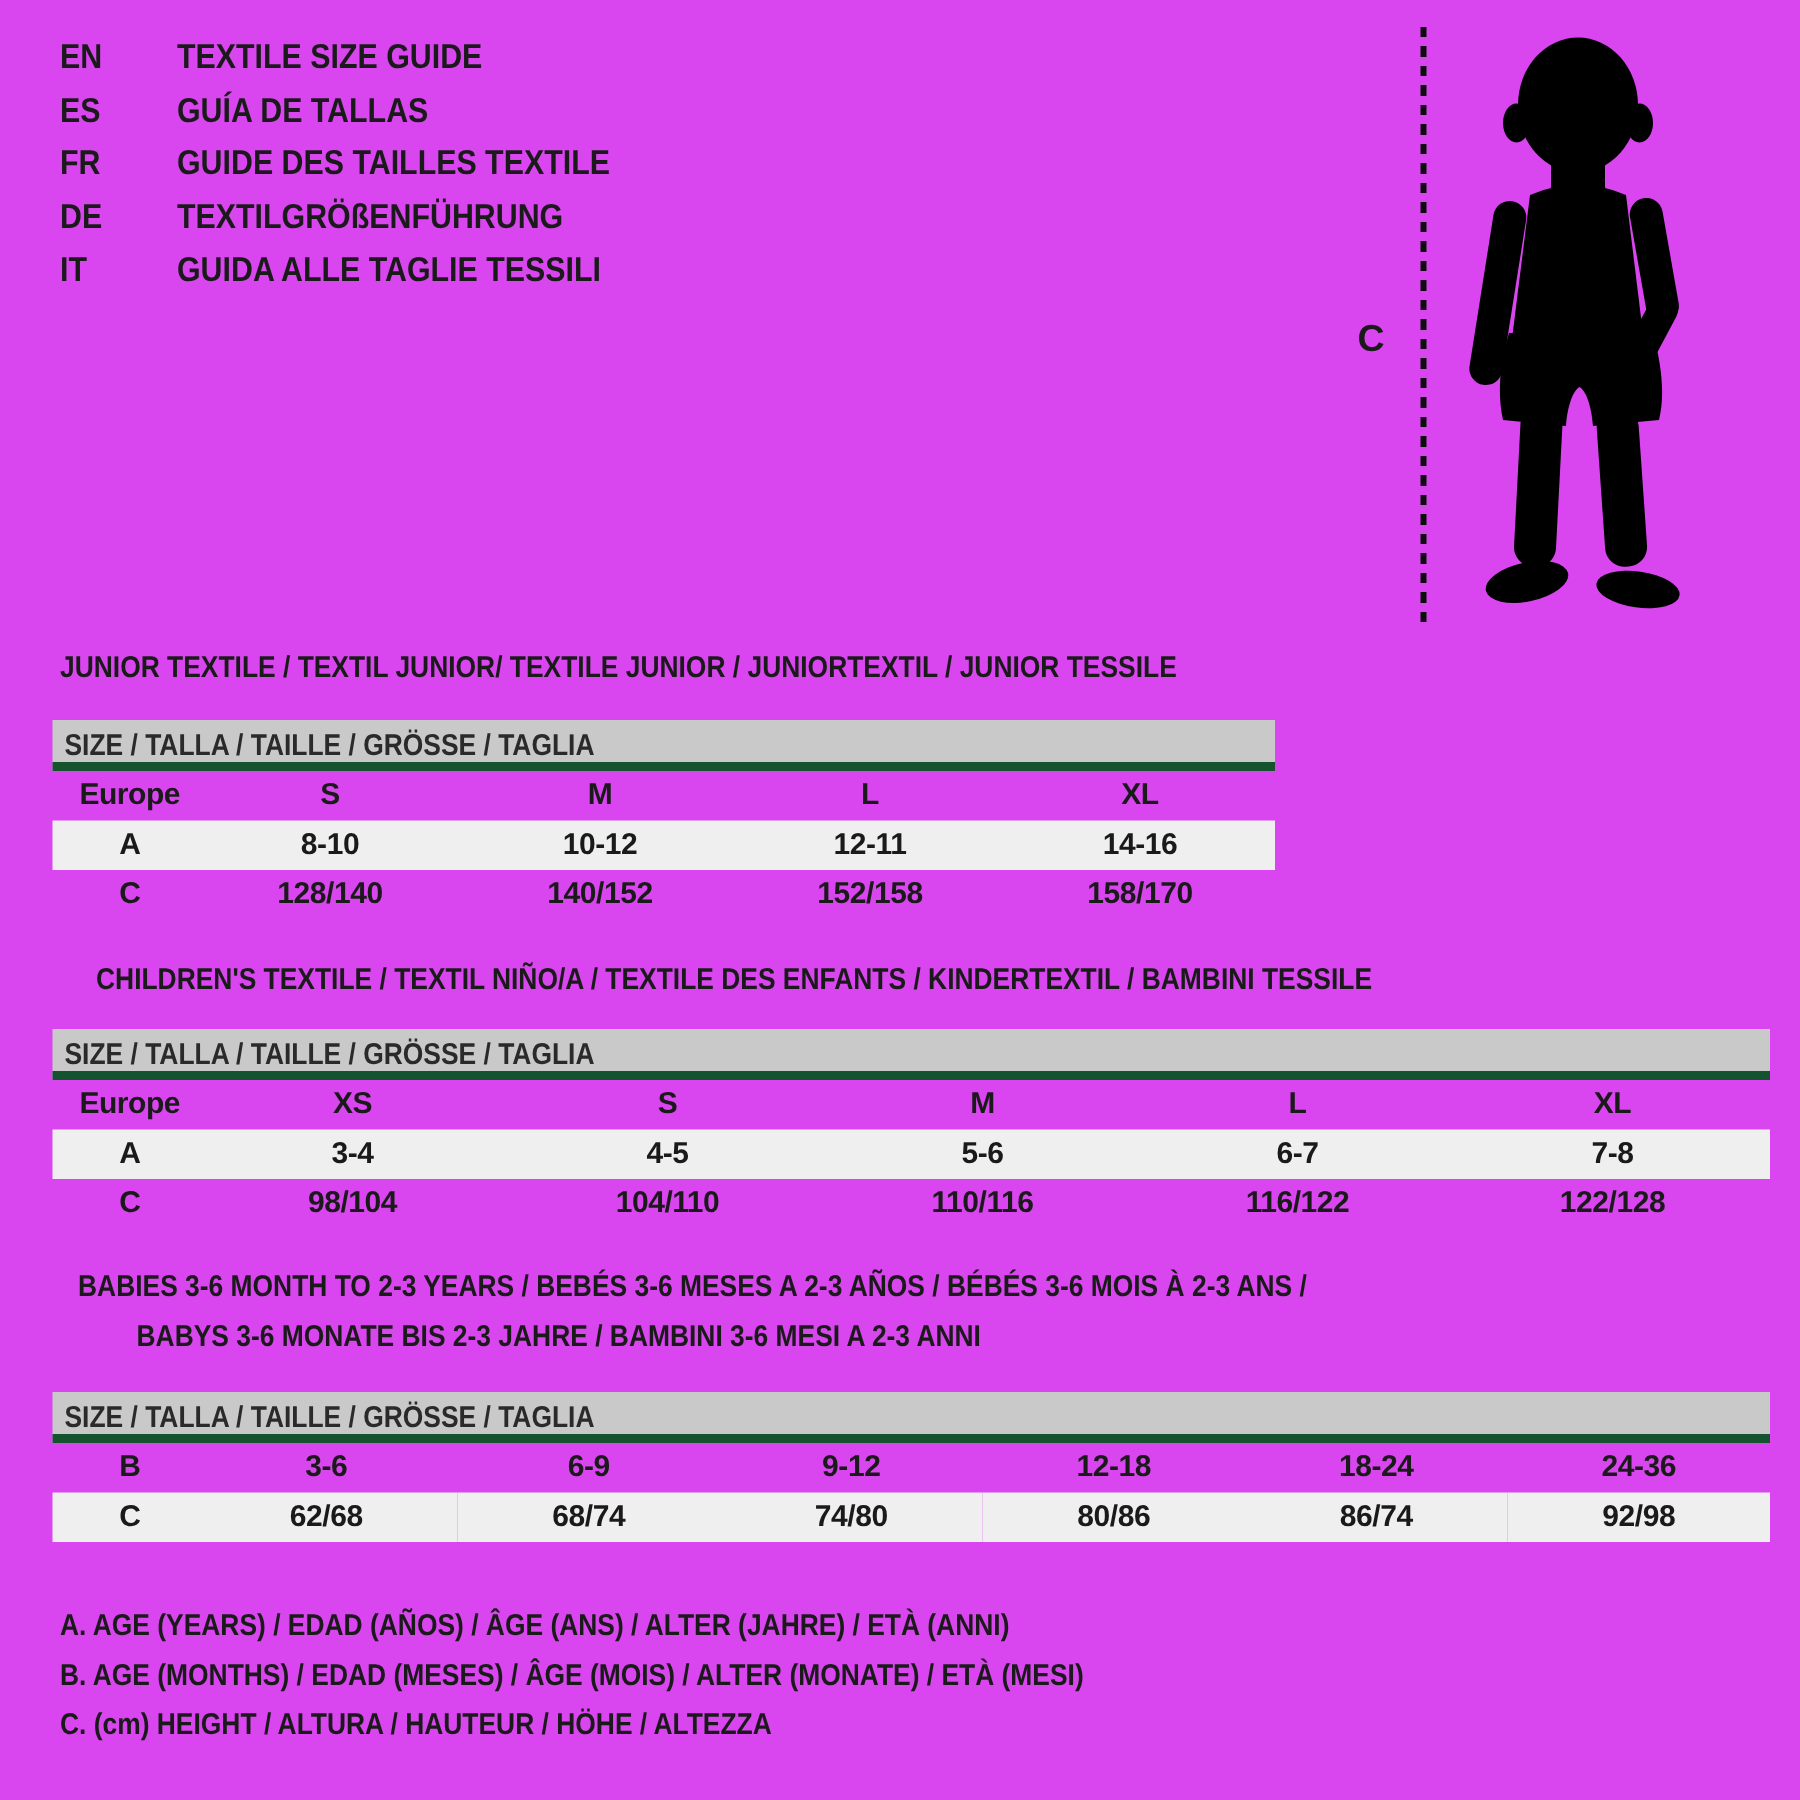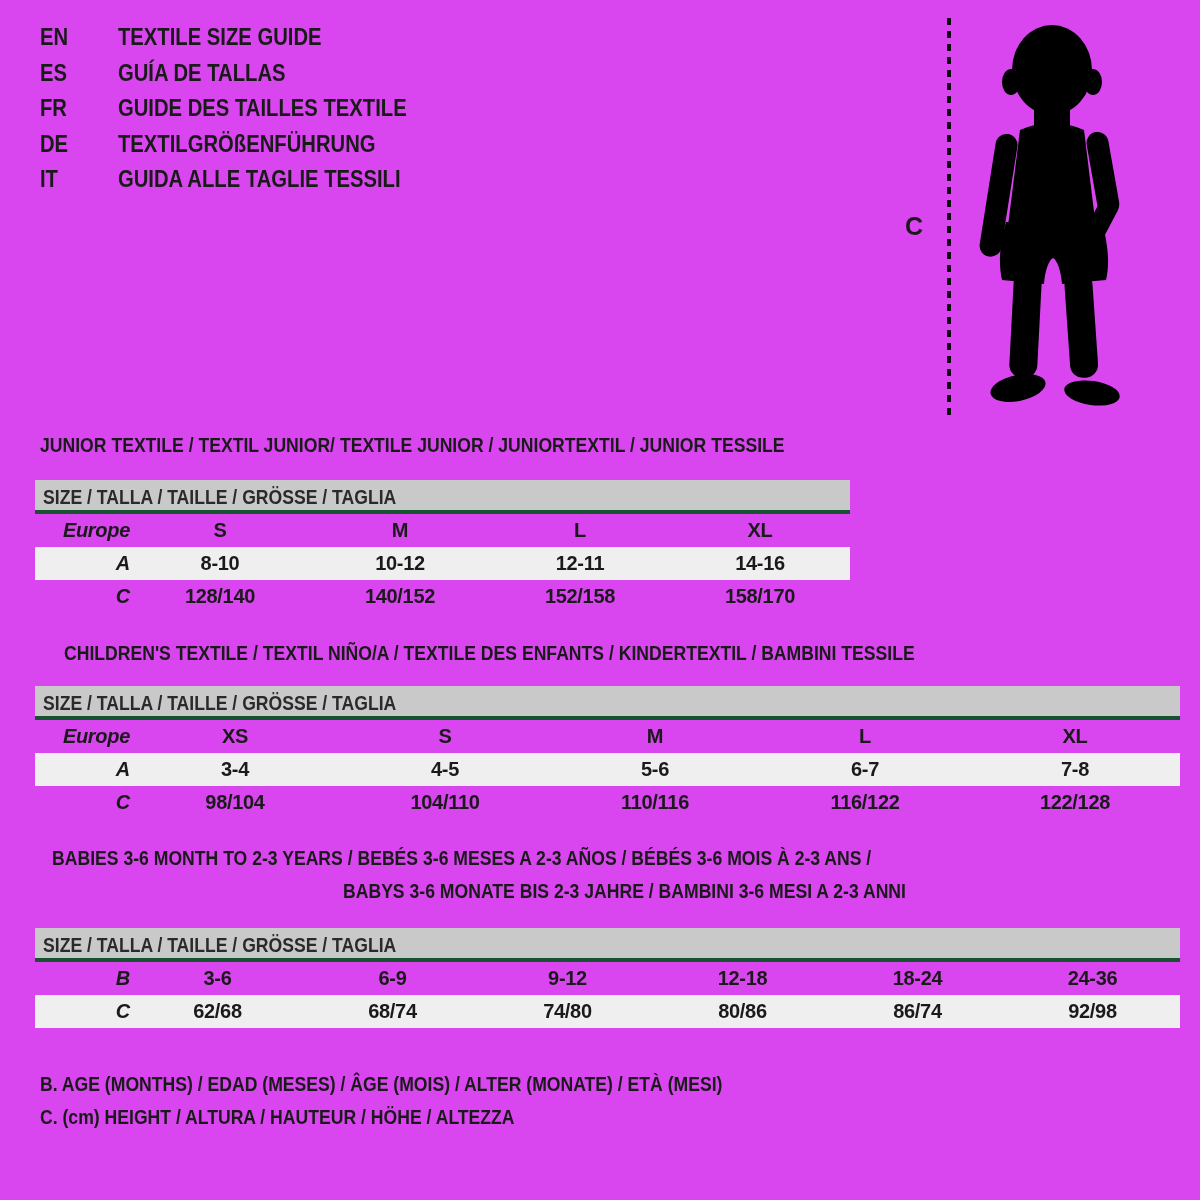--- a/index.html
+++ b/index.html
@@ -19,36 +19,36 @@
 
   
   .measure-line {
     position:absolute; left:947px; top:18px; width:4px; height:398px;
     background:repeating-linear-gradient(180deg,#0d0d0d 0 7px,transparent 7px 13px);
   }
   .measure-label { position:absolute; left:905px; top:212px; font-size:25px; font-weight:bold; }
   .silhouette { position:absolute; left:962px; top:12px; }
 
   
-  .sec-title { position:absolute; font-size:20px; font-weight:bold; line-height:26px;text-align:right; }
+  .sec-title { position:absolute; font-size:20px; font-weight:bold; line-height:26px; }
 
   
   .tbl { position:absolute; }
   .tbl-header {
     height:34px; line-height:34px; background:#c9c9c9;
-    border-bottom:4px solid #14532d;
+    border-bottom:6px solid #14532d;
     font-size:20px; font-weight:bold; color:#2a2a2a; padding-left:8px;
     box-sizing:border-box;
   }
   .tbl table { border-collapse:collapse; table-layout:fixed; width:100%; }
   .tbl td {
     height:33px; padding:0; text-align:center;
     font-size:20px; font-weight:bold; letter-spacing:-0.3px;
   }
-  .tbl td.lbl { text-align:right; padding-left:8px;font-style:italic; }
+  .tbl td.lbl { text-align:center; padding-left:8px; }
   .tbl tr.shaded td { background:#efefef; }
 
   .junior-tbl   { left:35px; top:480px;  width:815px;  }
   .children-tbl { left:35px; top:686px;  width:1145px; }
   .babies-tbl   { left:35px; top:928px;  width:1145px; }
 
   
   .legend { position:absolute; left:40px; top:1068px; }
   .legend-line { height:33px; line-height:33px; font-size:20px; font-weight:bold; }
 </style>
@@ -217,17 +217,18 @@
         <td>74/80</td>
         <td>80/86</td>
         <td>86/74</td>
         <td>92/98</td>
       </tr>
     </tbody>
       </table>
   </div>
 
   <div class="legend">
+    <div class="legend-line"><span class="cond">A. AGE (YEARS) / EDAD (AÑOS) / ÂGE (ANS) / ALTER (JAHRE) / ETÀ (ANNI)</span></div>
     <div class="legend-line"><span class="cond">B. AGE (MONTHS) / EDAD (MESES) / ÂGE (MOIS) / ALTER (MONATE) / ETÀ (MESI)</span></div>
     <div class="legend-line"><span class="cond">C. (cm) HEIGHT / ALTURA / HAUTEUR / HÖHE / ALTEZZA</span></div>
   </div>
 
 </div>
 
 </body></html>

